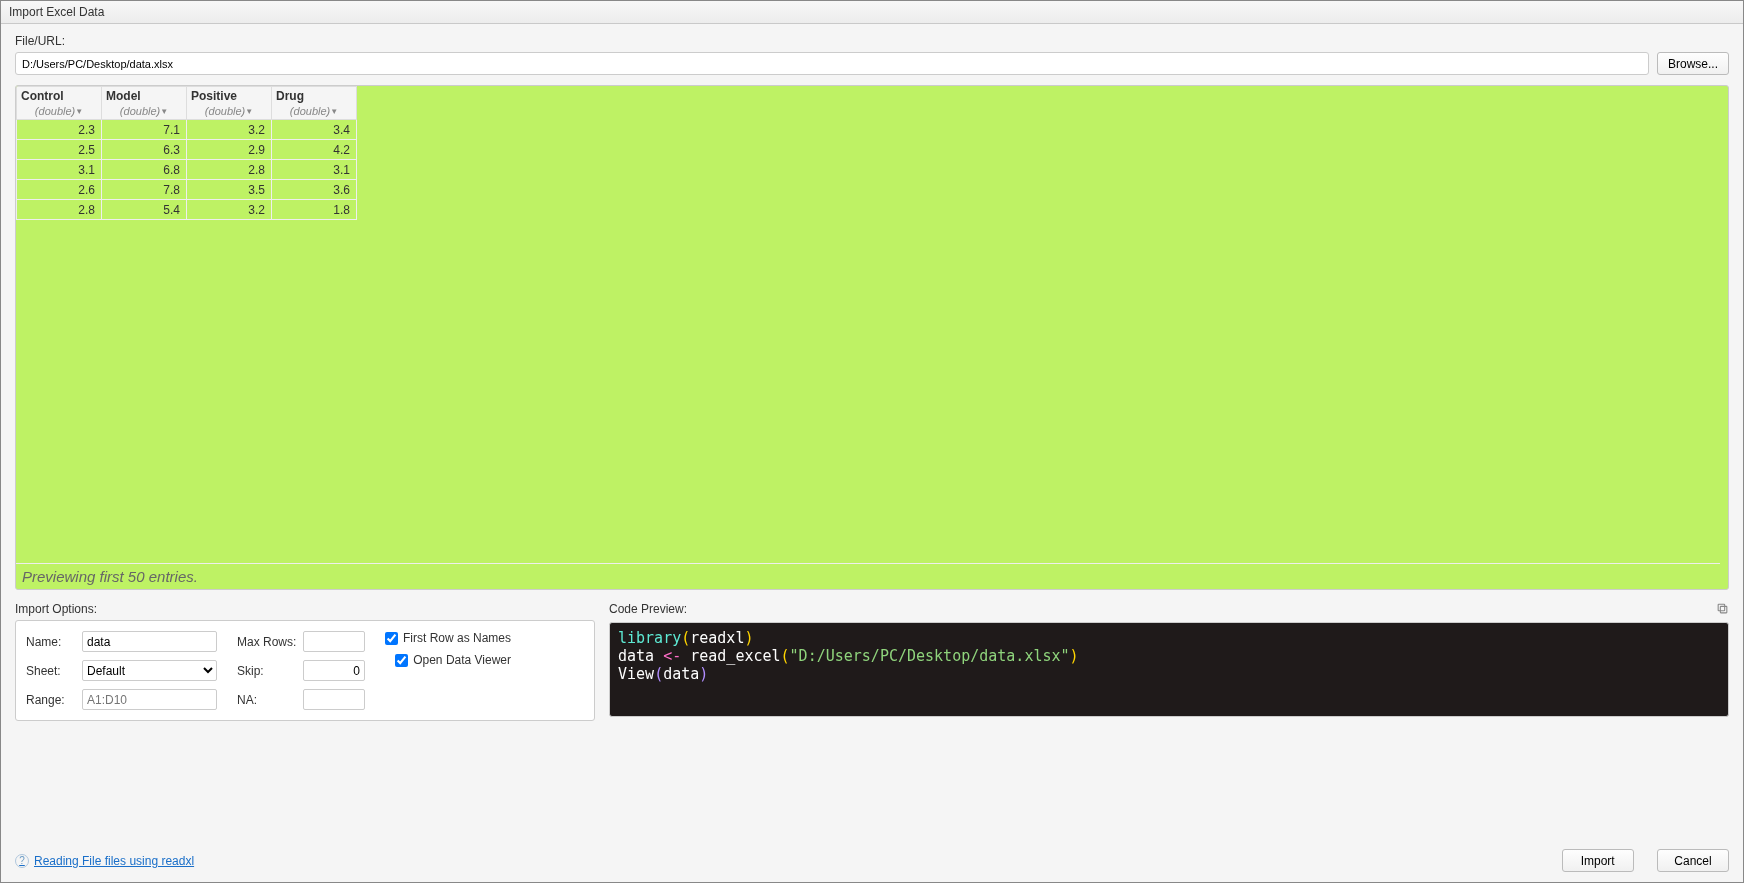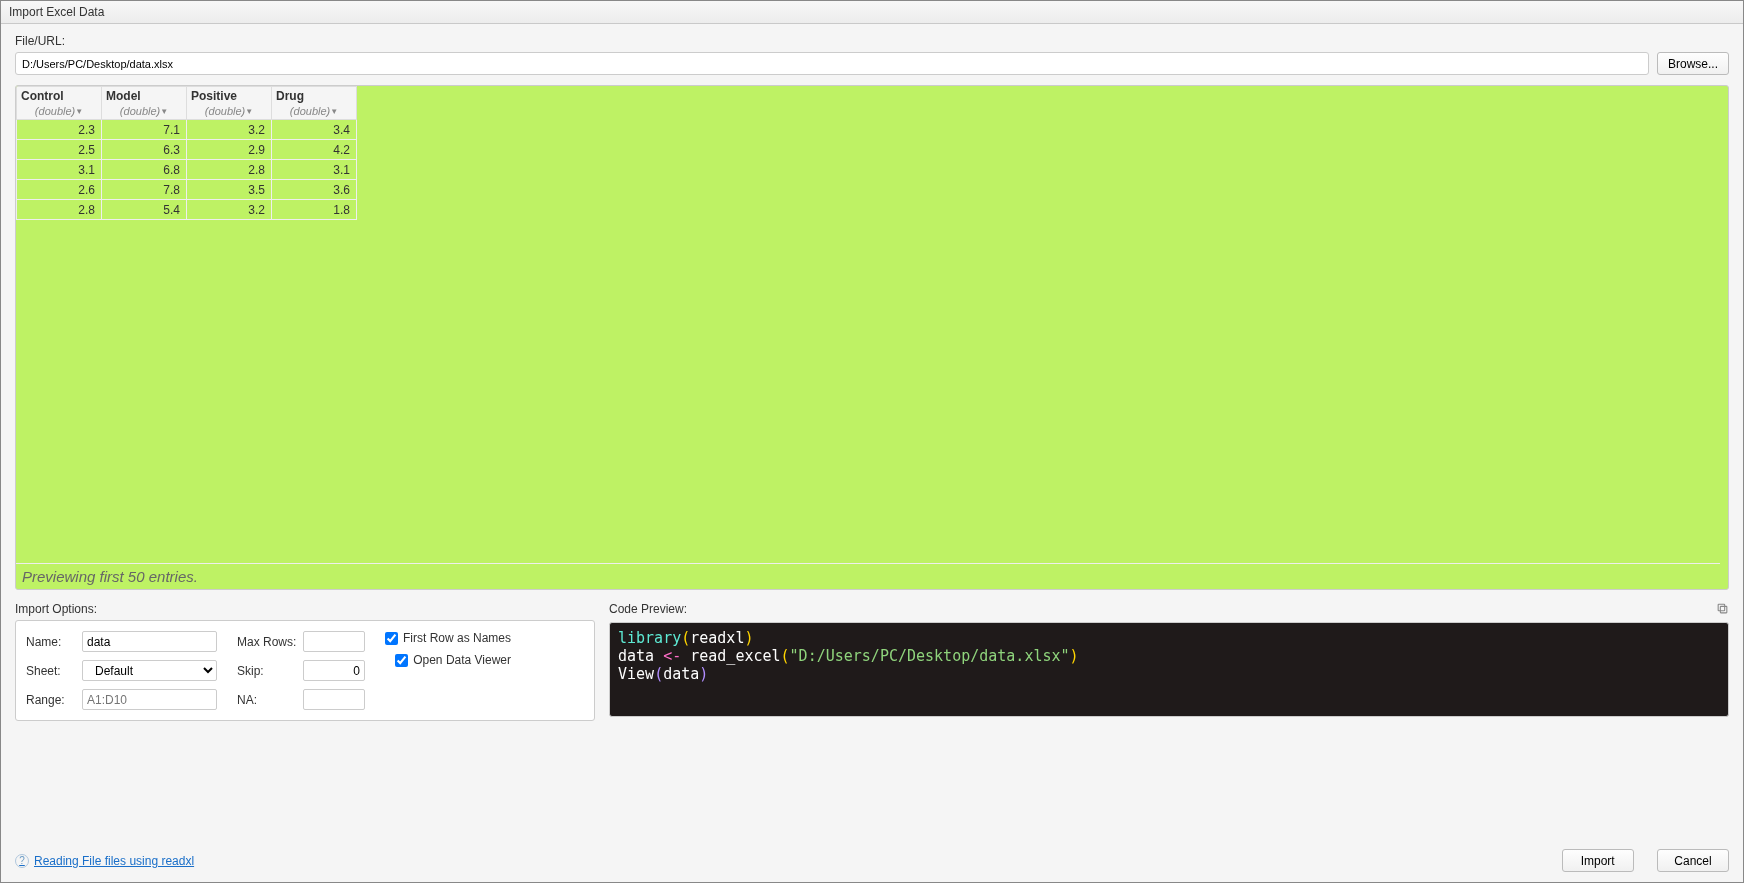--- a/index.html
+++ b/index.html
@@ -110,21 +110,21 @@
       gap:20px;
     }
     .col-group{display:flex;flex-direction:column;gap:8px;align-items:flex-end;}
     .field-row{display:flex;align-items:center;gap:6px;}
     .field-row label{width:50px;}
     .field-row .mid-label{width:60px;}
     .opt-input{
       width:135px; height:21px; border:1px solid #ccc; border-radius:2px; padding:1px 4px; font-size:12px;
     }
     .opt-input.short{width:62px; text-align:right;}
-    .opt-select{width:135px;height:21px;border:1px solid #ccc;border-radius:2px;font-size:12px;padding:0 8px;background:#fff;}
+    .opt-select{width:135px;height:21px;border:1px solid #ccc;border-radius:2px;font-size:12px;padding:0 0;background:#fff;}
     .chk-label{display:flex;align-items:center;gap:5px;font-size:12px;}
     .chk-label input{width:13px;height:13px;}
     .code-preview{
       flex:1;
       position:relative;
     }
     .code-header{display:flex;justify-content:space-between;margin-bottom:4px;}
     .clip-icon{color:#888;cursor:pointer;font-size:13px;}
     .code-box{
       background:#1f1a1a;

